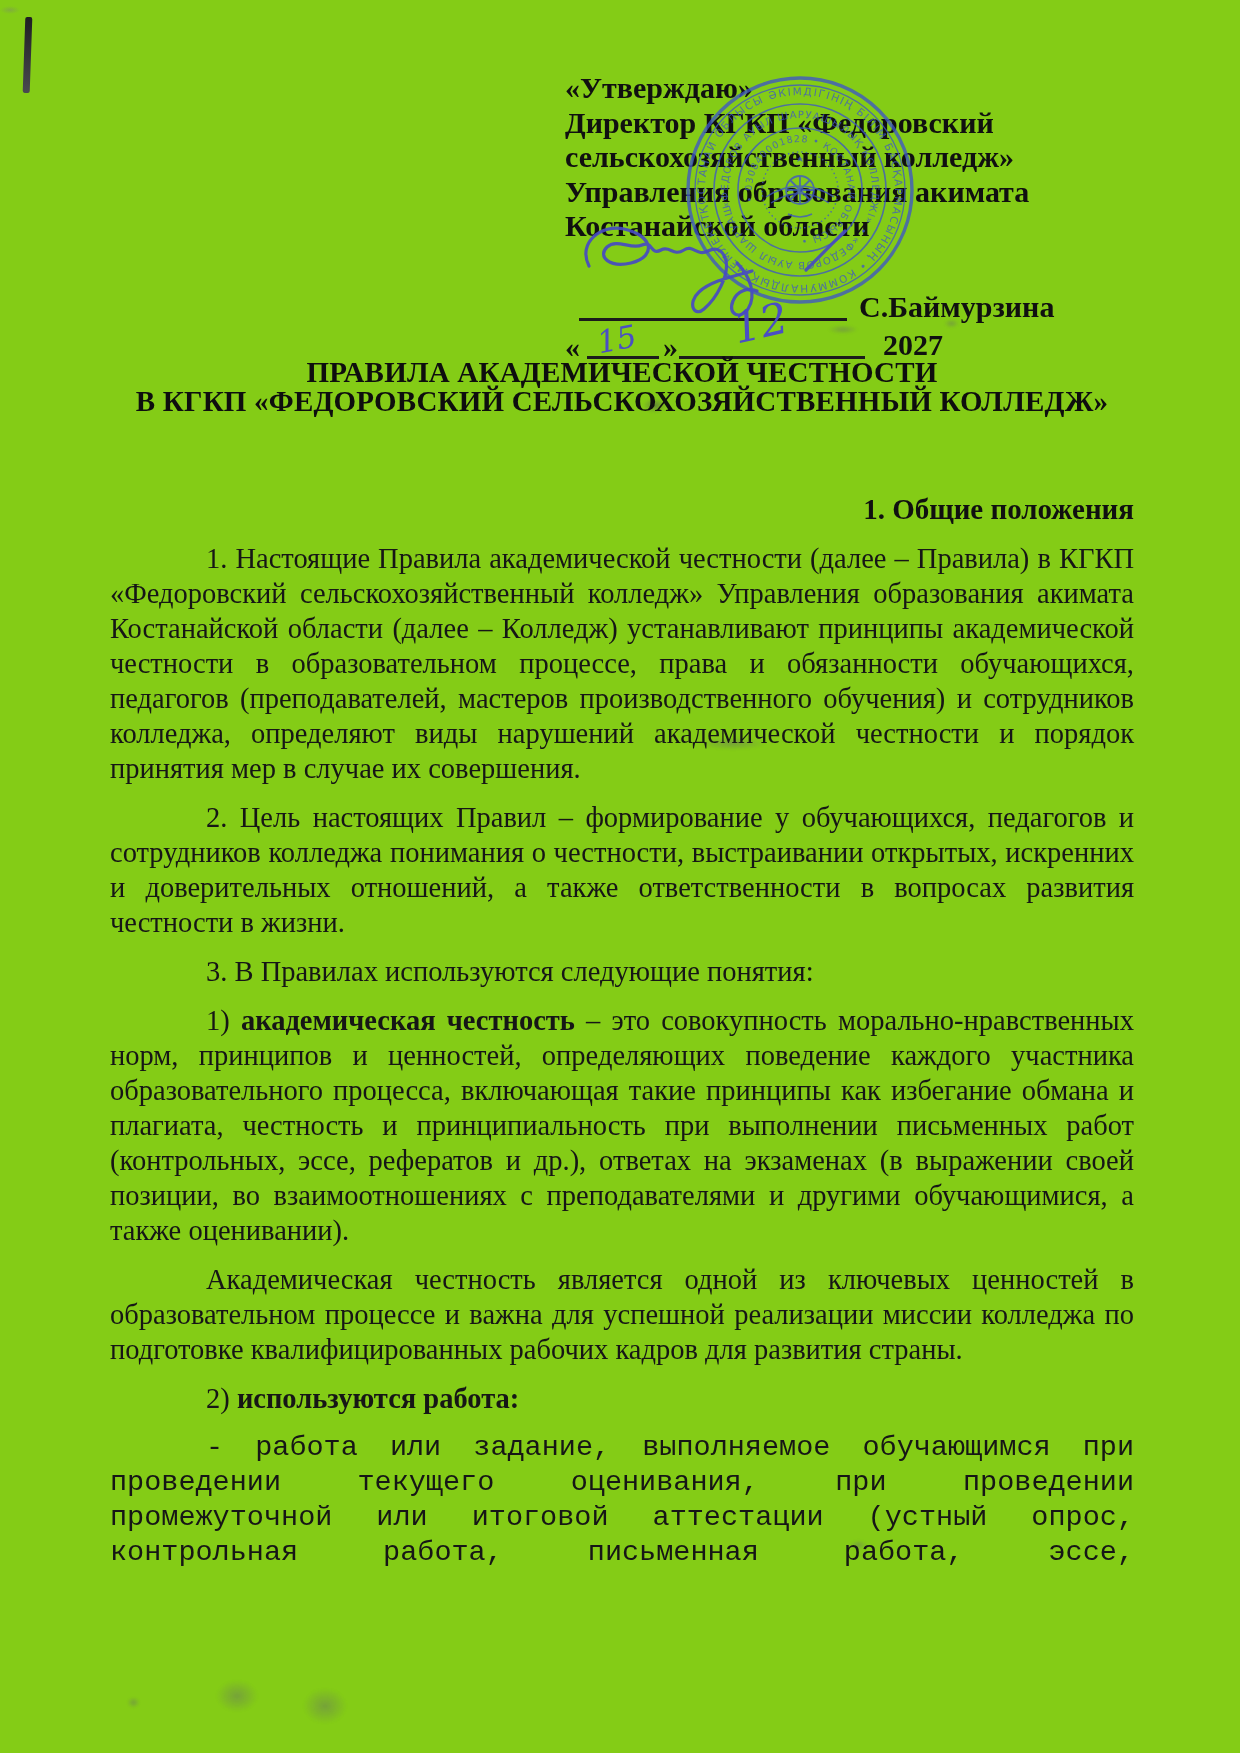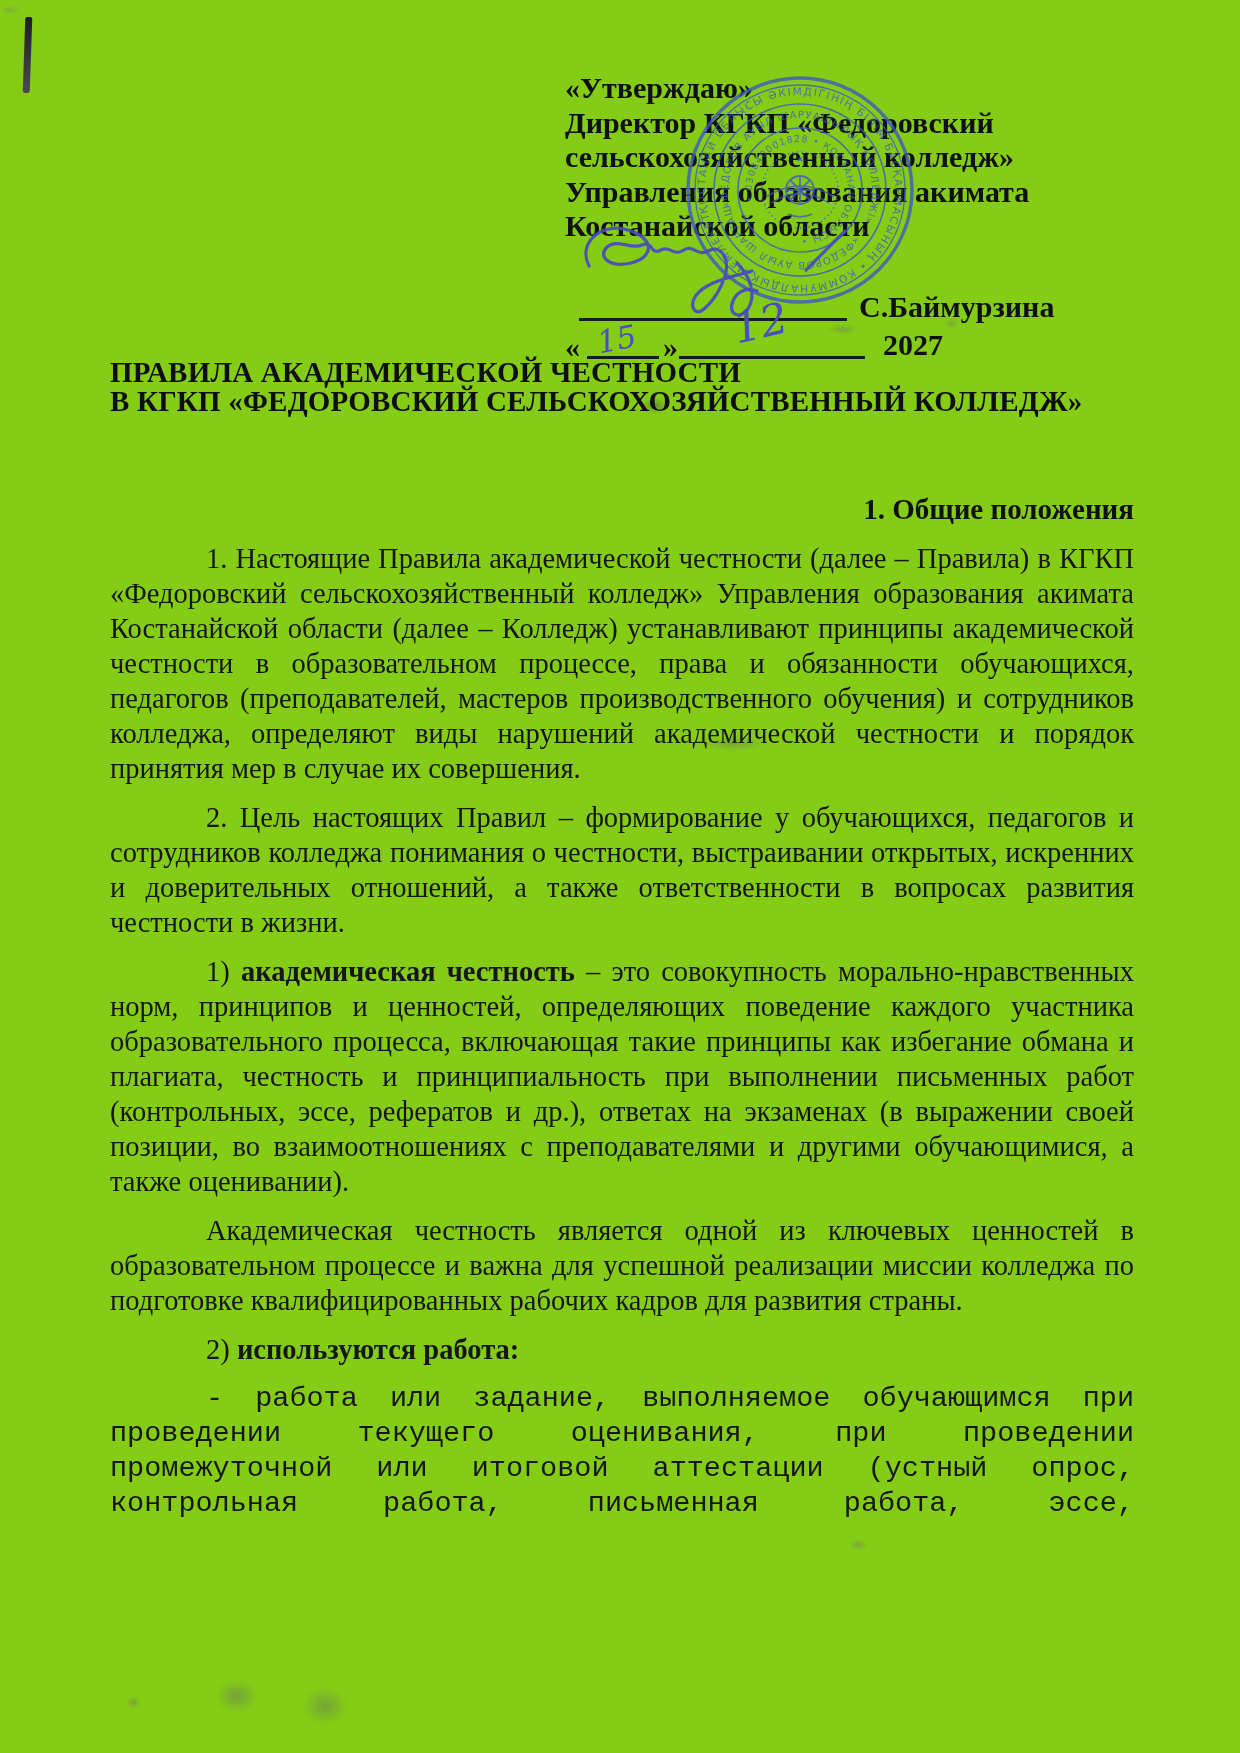--- a/index.html
+++ b/index.html
@@ -44,21 +44,21 @@
   .date-row .year{position:absolute;left:318px;top:2px;}
   .hand{
     position:absolute;font-family:"DejaVu Serif",serif;font-style:italic;
     color:#4a4ec5;font-weight:400;z-index:2;
   }
   .hand-day{left:32px;top:-4px;font-size:31px;transform:rotate(-11deg);}
   .hand-month{left:168px;top:-20px;font-size:43px;transform:rotate(-13deg);}
   
   .doc-title{
     position:absolute;left:110px;top:358px;width:1024px;
-    text-align:left;font-weight:bold;font-size:29px;line-height:28.5px;
+    text-align:center;font-weight:bold;font-size:29px;line-height:28.5px;
     color:#0e0e0e;letter-spacing:.2px;
   }
   
   .main{
     position:absolute;left:110px;top:492px;width:1024px;
     font-size:28.5px;line-height:35px;text-align:justify;color:#161616;
   }
   .main h2{
     font-size:29px;font-weight:bold;margin:0 0 14px 0;
     text-indent:96px;line-height:35px;text-align:right;color:#101010;
@@ -109,20 +109,21 @@
   <div class="doc-title">
     <div>ПРАВИЛА АКАДЕМИЧЕСКОЙ ЧЕСТНОСТИ</div>
     <div>В КГКП «ФЕДОРОВСКИЙ СЕЛЬСКОХОЗЯЙСТВЕННЫЙ КОЛЛЕДЖ»</div>
   </div>
 
   <div class="main">
     <h2>1. Общие положения</h2>
     <div>
         <p>1. Настоящие Правила академической честности (далее – Правила) в КГКП «Федоровский сельскохозяйственный колледж» Управления образования акимата Костанайской области (далее – Колледж) устанавливают принципы академической честности в образовательном процессе, права и обязанности обучающихся, педагогов (преподавателей, мастеров производственного обучения) и сотрудников колледжа, определяют виды нарушений академической честности и порядок принятия мер в случае их совершения.</p>
         <p>2. Цель настоящих Правил – формирование у обучающихся, педагогов и сотрудников колледжа понимания о честности, выстраивании открытых, искренних и доверительных отношений, а также ответственности в вопросах развития честности в жизни.</p>
+        <p>3. В Правилах используются следующие понятия:</p>
         <p><span>1) </span><b>академическая честность</b> – это совокупность морально-нравственных норм, принципов и ценностей, определяющих поведение каждого участника образовательного процесса, включающая такие принципы как избегание обмана и плагиата, честность и принципиальность при выполнении письменных работ (контрольных, эссе, рефератов и др.), ответах на экзаменах (в выражении своей позиции, во взаимоотношениях с преподавателями и другими обучающимися, а также оценивании).</p>
         <p>Академическая честность является одной из ключевых ценностей в образовательном процессе и важна для успешной реализации миссии колледжа по подготовке квалифицированных рабочих кадров для развития страны.</p>
         <p><span>2) </span><b>используются работа:</b></p>
         <p class="justify-last">- работа или задание, выполняемое обучающимся при проведении текущего оценивания, при проведении промежуточной или итоговой аттестации (устный опрос, контрольная работа, письменная работа, эссе,</p>
       </div>
   </div>
 
   <svg class="overlay" width="520" height="320" viewBox="540 40 520 320">
     <defs>
       <path id="ringA" d="M 705 190 a 95 95 0 1 1 190 0 a 95 95 0 1 1 -190 0"></path>

